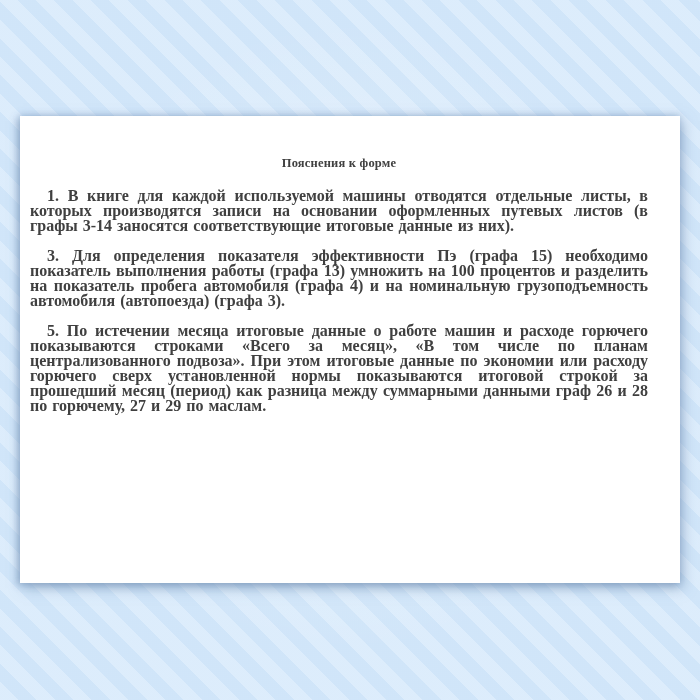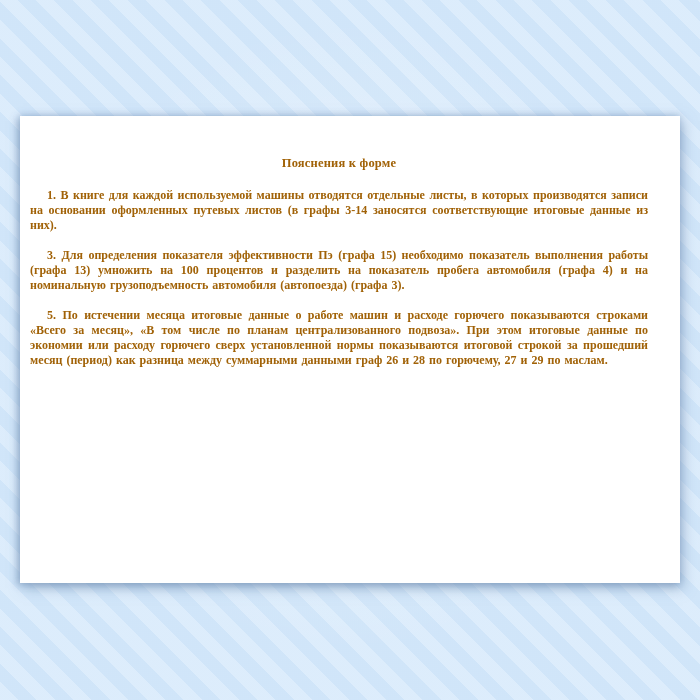--- a/index.html
+++ b/index.html
@@ -27,33 +27,33 @@
     top: 116px;
     width: 660px;
     height: 467px;
     background: #ffffff;
     box-shadow:
       -3px 2px 7px rgba(104, 135, 173, 0.45),
        3px 5px 12px rgba(104, 135, 173, 0.50),
        0 -2px 6px rgba(140, 170, 205, 0.30);
     padding: 40px 32px 0 10px;
     font-family: "Liberation Serif", "DejaVu Serif", serif;
-    color: #a16207;
+    color: #404040;
   }
   .doc-title {
     margin: 0 0 17px 0;
     font-size: 12.5px;
     line-height: 15px;
     font-weight: bold;
     text-align: center;
     letter-spacing: 0.2px;
   }
   .doc-para {
     margin: 0 0 15px 0;
-    font-size: 12px;
+    font-size: 16px;
     line-height: 15px;
     font-weight: bold;
     text-align: justify;
     text-indent: 17px;
     word-spacing: 1px;
   }
 </style>
 </head>
 <body>
 

